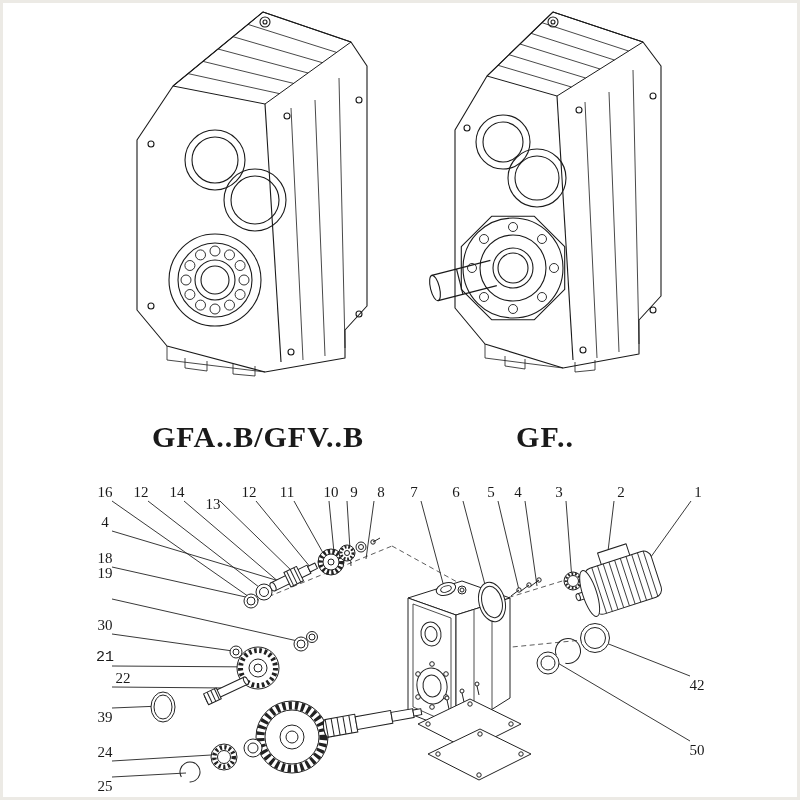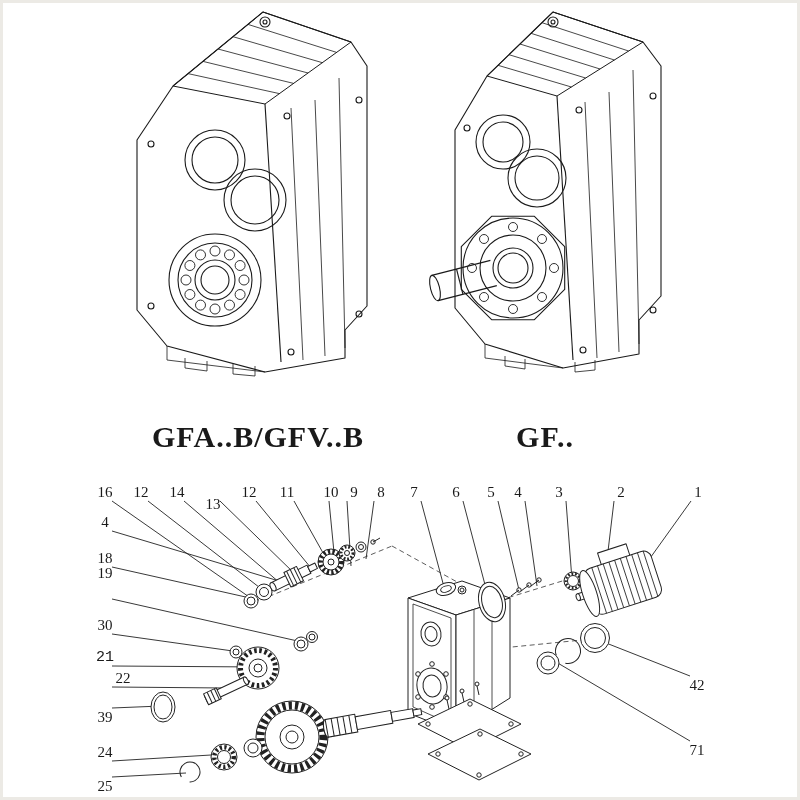--- a/index.html
+++ b/index.html
@@ -369,15 +369,15 @@
       <div class="callout" style="left: 105px; top: 522px;">4</div>
       <div class="callout" style="left: 105px; top: 558px;">18</div>
       <div class="callout" style="left: 105px; top: 573px;">19</div>
       <div class="callout" style="left: 105px; top: 625px;">30</div>
       <div class="callout" style="left: 105px; top: 657px; font-family: Liberation Mono, monospace;">21</div>
       <div class="callout" style="left: 105px; top: 678px; margin-left: 18px;">22</div>
       <div class="callout" style="left: 105px; top: 717px;">39</div>
       <div class="callout" style="left: 105px; top: 752px; text-align: center;">24</div>
       <div class="callout" style="left: 105px; top: 786px;">25</div>
       <div class="callout" style="left: 697px; top: 685px;">42</div>
-      <div class="callout" style="left: 697px; top: 750px;">71</div>
+      <div class="callout" style="left: 697px; top: 750px;">50</div>
     </div>
 </div>
 
 </body></html>

